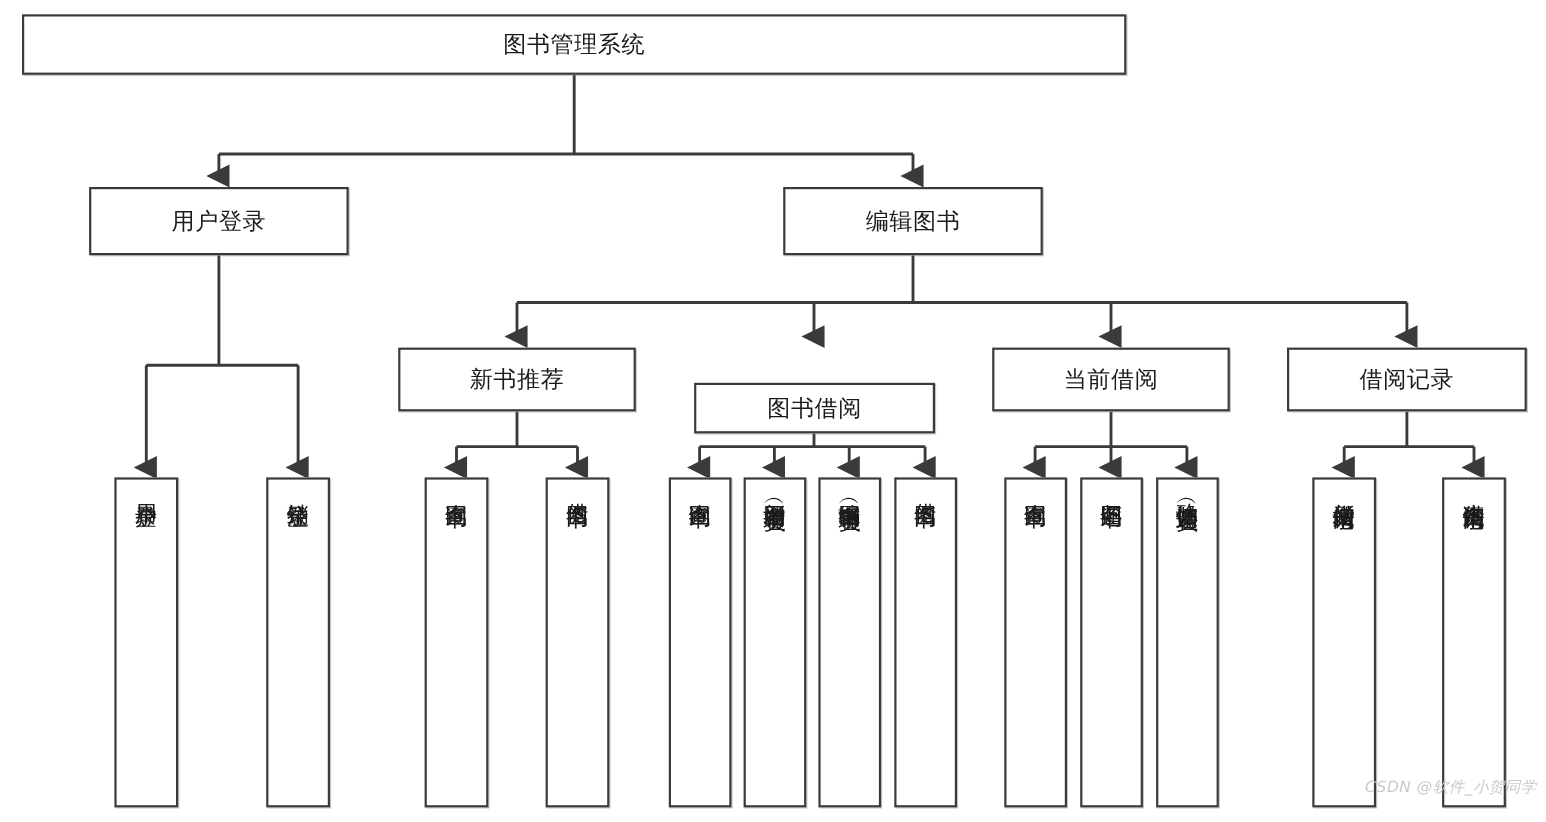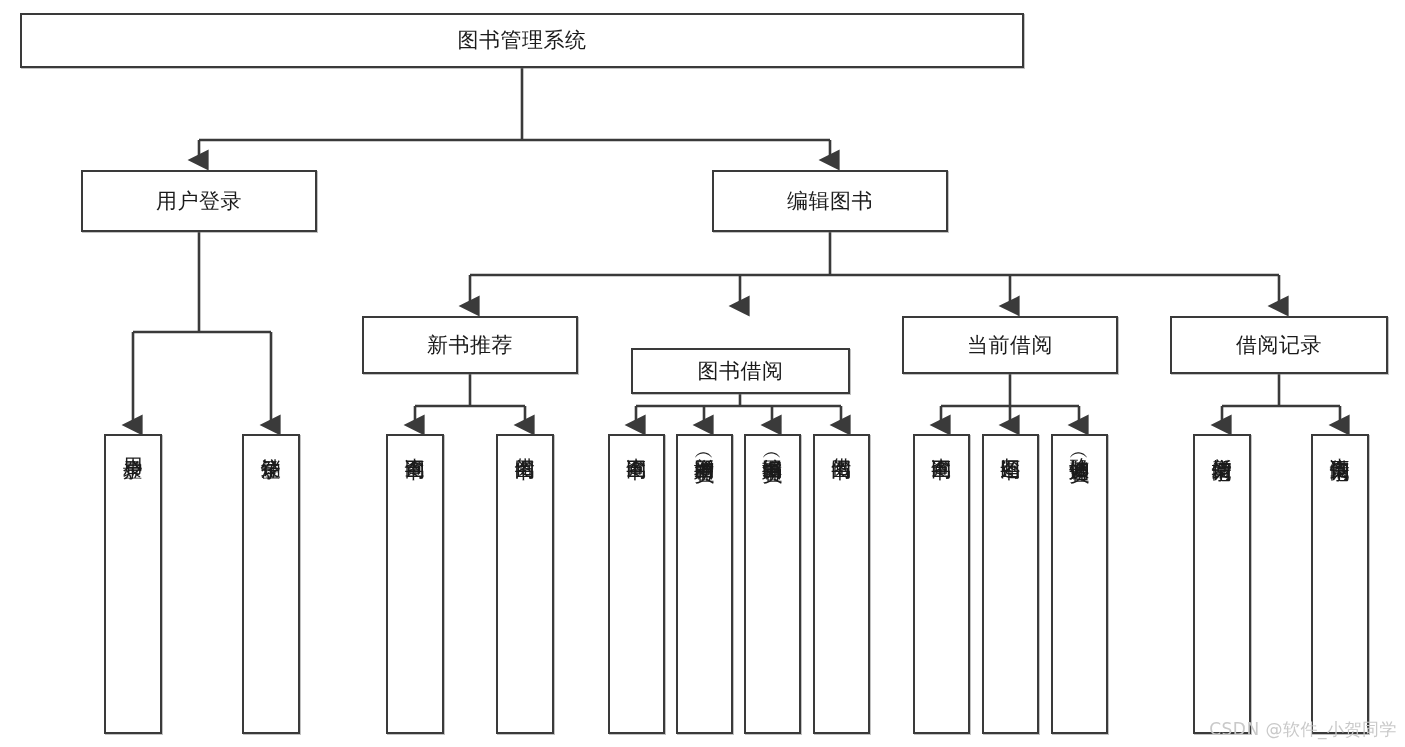--- a/index.html
+++ b/index.html
@@ -53,25 +53,26 @@
     text-orientation: upright;
     font-size: 20px;
     line-height: 1.02;
     letter-spacing: 1px;
     white-space: nowrap;
     text-align: left;
   }
   #watermark {
     position: absolute;
     right: 8px;
-    bottom: 6px;
-    font-size: 17px;
+    bottom: 22px;
+    font-size: 14px;
     color: #c9c9c9;
     white-space: nowrap;
     letter-spacing: 0.5px;
+    font-style: italic;
   }
 </style>
 </head>
 <body>
 
 <div id="canvas">
 
   <svg id="wires" viewBox="0 0 1405 747" xmlns="http://www.w3.org/2000/svg">
     <defs>
       <marker id="arrow" markerWidth="9" markerHeight="9" refX="4.5" refY="4.2" orient="auto" markerUnits="strokeWidth">

